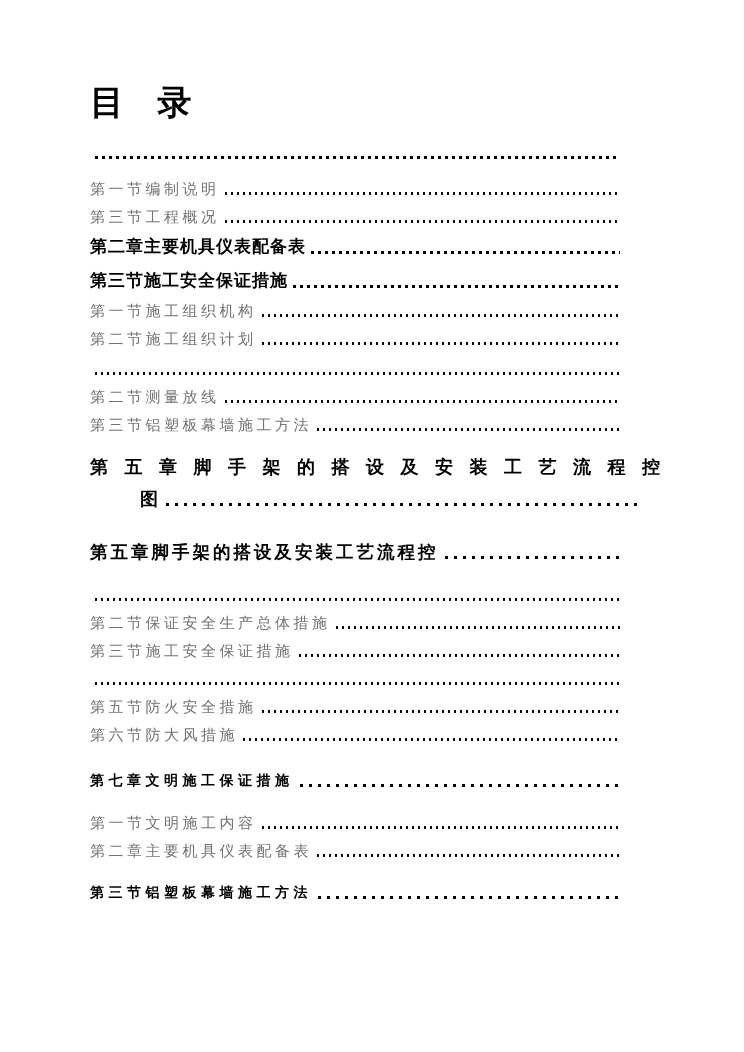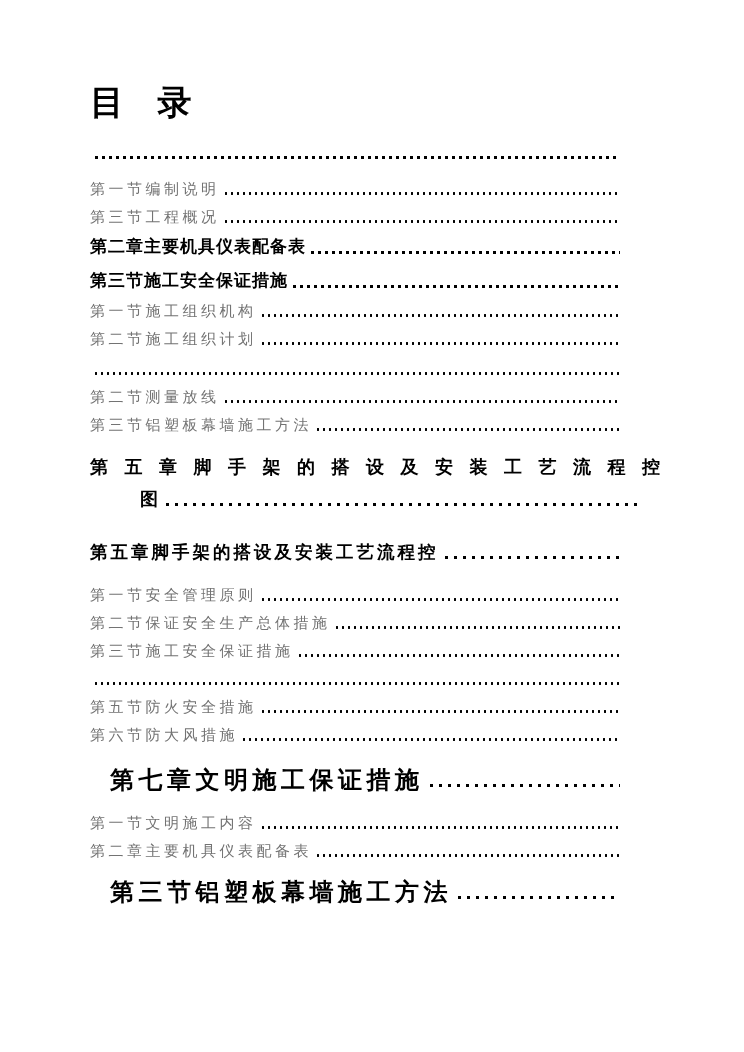--- a/index.html
+++ b/index.html
@@ -23,21 +23,21 @@
   }
   
   .chapter{height:32px;line-height:32px;
     font-family:"Liberation Sans","DejaVu Sans",sans-serif;
     font-weight:bold;font-size:17px;letter-spacing:1px;color:#000;}
   .chapter .leader{
     background-image:radial-gradient(circle,#000 1.6px,transparent 1.9px);
     background-size:7px 9px;margin-bottom:6px;
   }
   .chapter.spread-mid{font-size:17.5px;letter-spacing:3px;}
-  .chapter.spread-wide{font-size:24px;letter-spacing:4.5px;margin-left:20px;}
+  .chapter.spread-wide{font-size:14px;letter-spacing:4.5px;}
   .chapter.spread-mid .leader,.chapter.spread-wide .leader{background-size:9px 9px;}
   
   .section{height:28px;line-height:28px;
     font-family:"Liberation Serif","DejaVu Serif",serif;
     font-weight:normal;font-size:15px;letter-spacing:3.5px;color:#737373;align-items:flex-end;}
   .section .leader{
     background-image:radial-gradient(circle,#000 1.1px,transparent 1.4px);
     background-size:6px 9px;margin-bottom:5px;
   }
   
@@ -108,21 +108,20 @@
     <div class="row chapter row5b">
       <span class="lbl">图</span>
       <span class="leader"></span>
     </div>
 
     <div class="row chapter spread-mid mt21">
       <span class="lbl">第五章脚手架的搭设及安装工艺流程控</span>
       <span class="leader"></span>
     </div>
     <div class="row section mt13">
-      <span class="lbl">第一节安全管理原则</span>
       <span class="leader"></span>
     </div>
     <div class="row section">
       <span class="lbl">第二节保证安全生产总体措施</span>
       <span class="leader"></span>
     </div>
     <div class="row section">
       <span class="lbl">第三节施工安全保证措施</span>
       <span class="leader"></span>
     </div>

